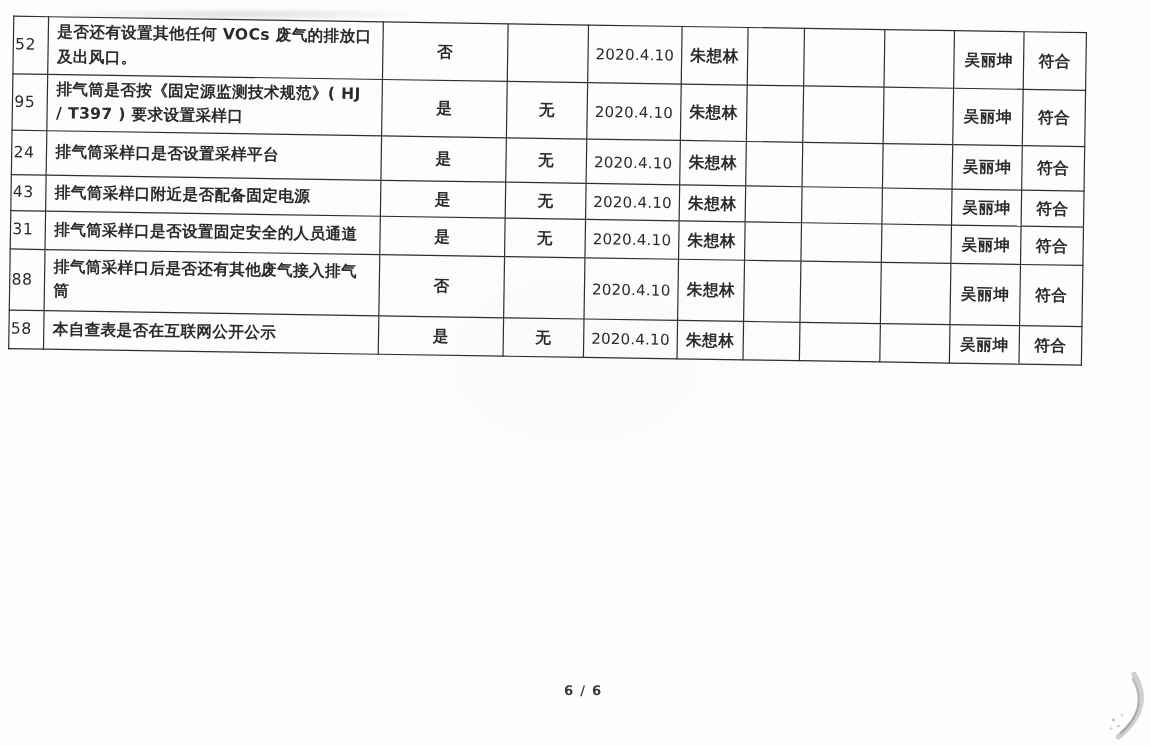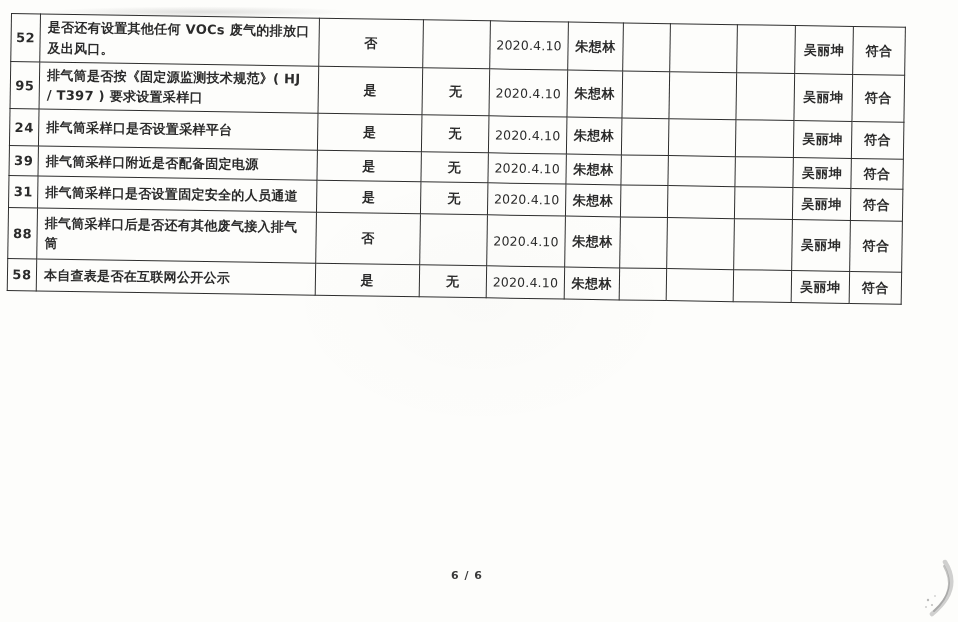--- a/index.html
+++ b/index.html
@@ -30,22 +30,21 @@
     background: transparent;
   }
   td {
     border: 1.6px solid #2e2e2e;
     color: #2b2b2b;
     font-size: 13px;
     overflow: hidden;
     vertical-align: middle;
   }
   td.num {
-    text-align: center;
-    font-weight: 700;
+    font-weight: 400;
     letter-spacing: .5px;
   }
   td.item {
     text-align: left;
     padding: 3px 8px 3px 7px;
     line-height: 1.55;
     font-weight: 600;
     letter-spacing: .3px;
   }
   td.mid {
@@ -55,21 +54,21 @@
   }
   td.date {
     font-weight: 500;
     letter-spacing: .2px;
     font-size: 12.5px;
   }
   .footer {
     position: absolute;
     left: 432px; top: 569px;
     width: 70px;
-    text-align: center;
+    text-align: right;
     font-size: 11px;
     font-weight: 600;
     color: #3a3a3a;
     letter-spacing: 1px;
   }
   .scan-mark {
     position: absolute;
     left: 918px; top: 556px;
   }
 </style>
@@ -126,21 +125,21 @@
           <td class="mid">无</td>
           <td class="mid date">2020.4.10</td>
           <td class="mid">朱想林</td>
           <td class="mid"></td>
           <td class="mid"></td>
           <td class="mid"></td>
           <td class="mid">吴丽坤</td>
           <td class="mid">符合</td>
         </tr>
         <tr style="height:30px">
-          <td class="num">39</td>
+          <td class="num">43</td>
           <td class="item">排气筒采样口附近是否配备固定电源</td>
           <td class="mid">是</td>
           <td class="mid">无</td>
           <td class="mid date">2020.4.10</td>
           <td class="mid">朱想林</td>
           <td class="mid"></td>
           <td class="mid"></td>
           <td class="mid"></td>
           <td class="mid">吴丽坤</td>
           <td class="mid">符合</td>

